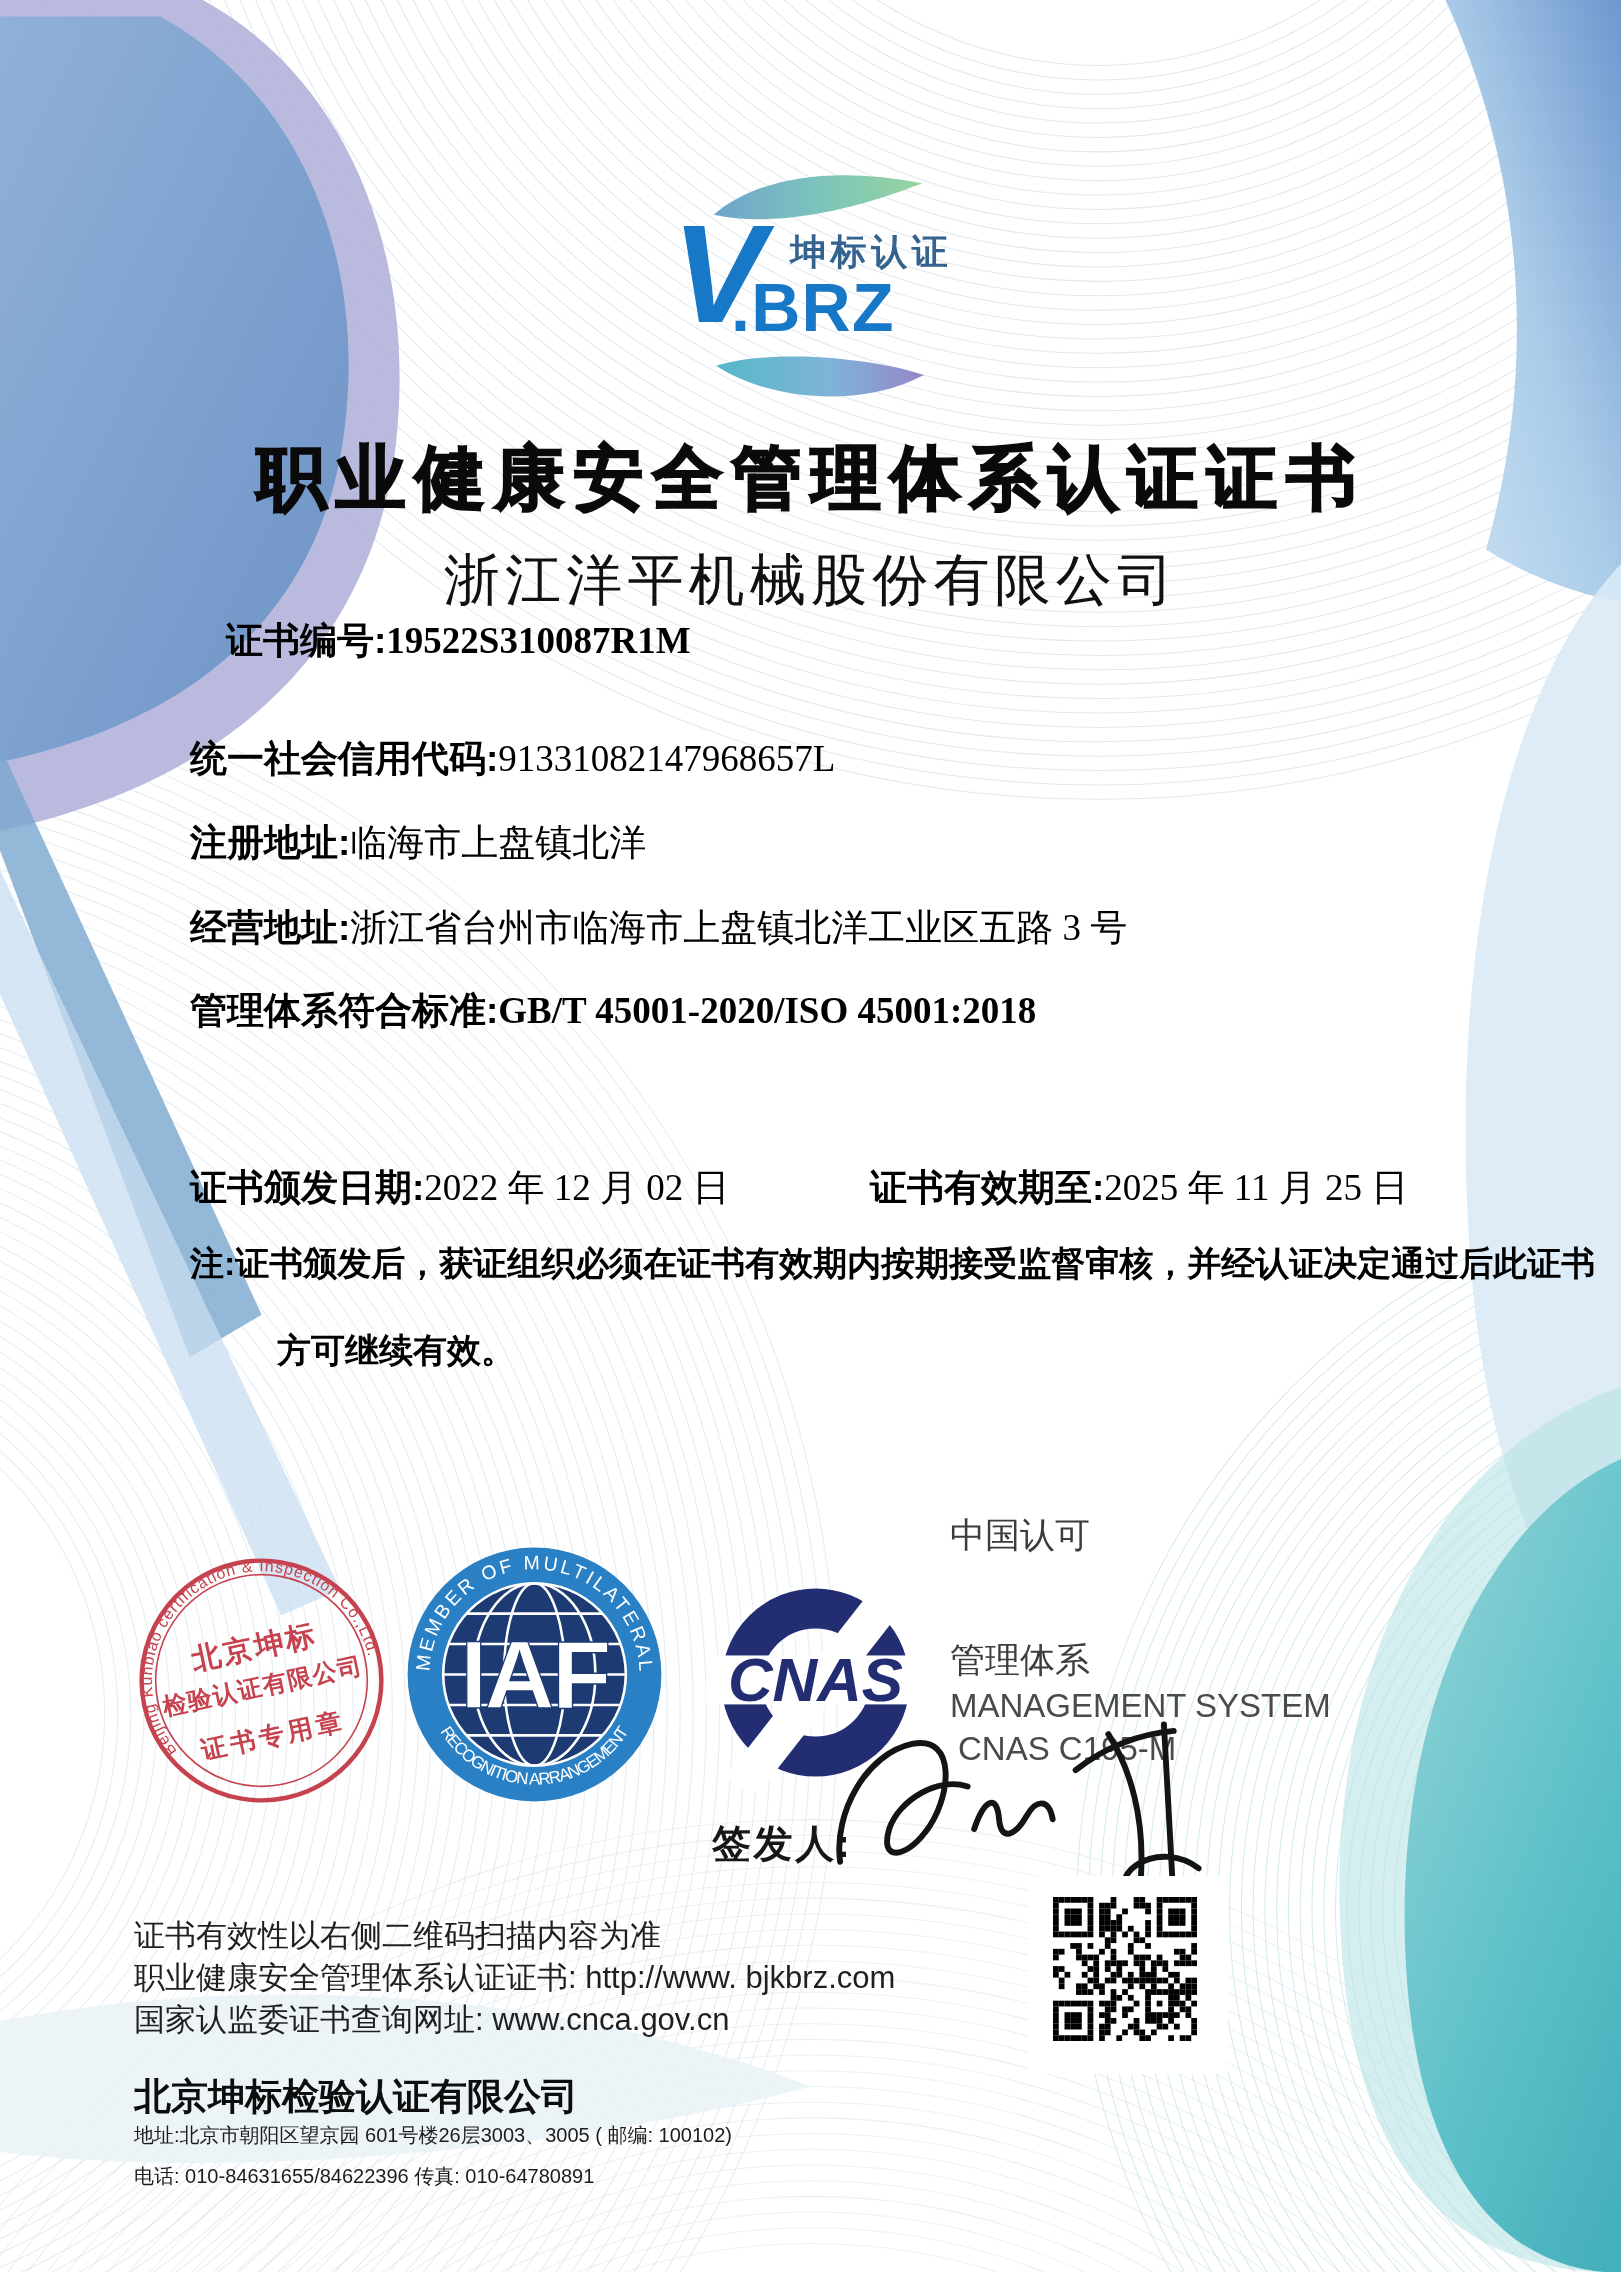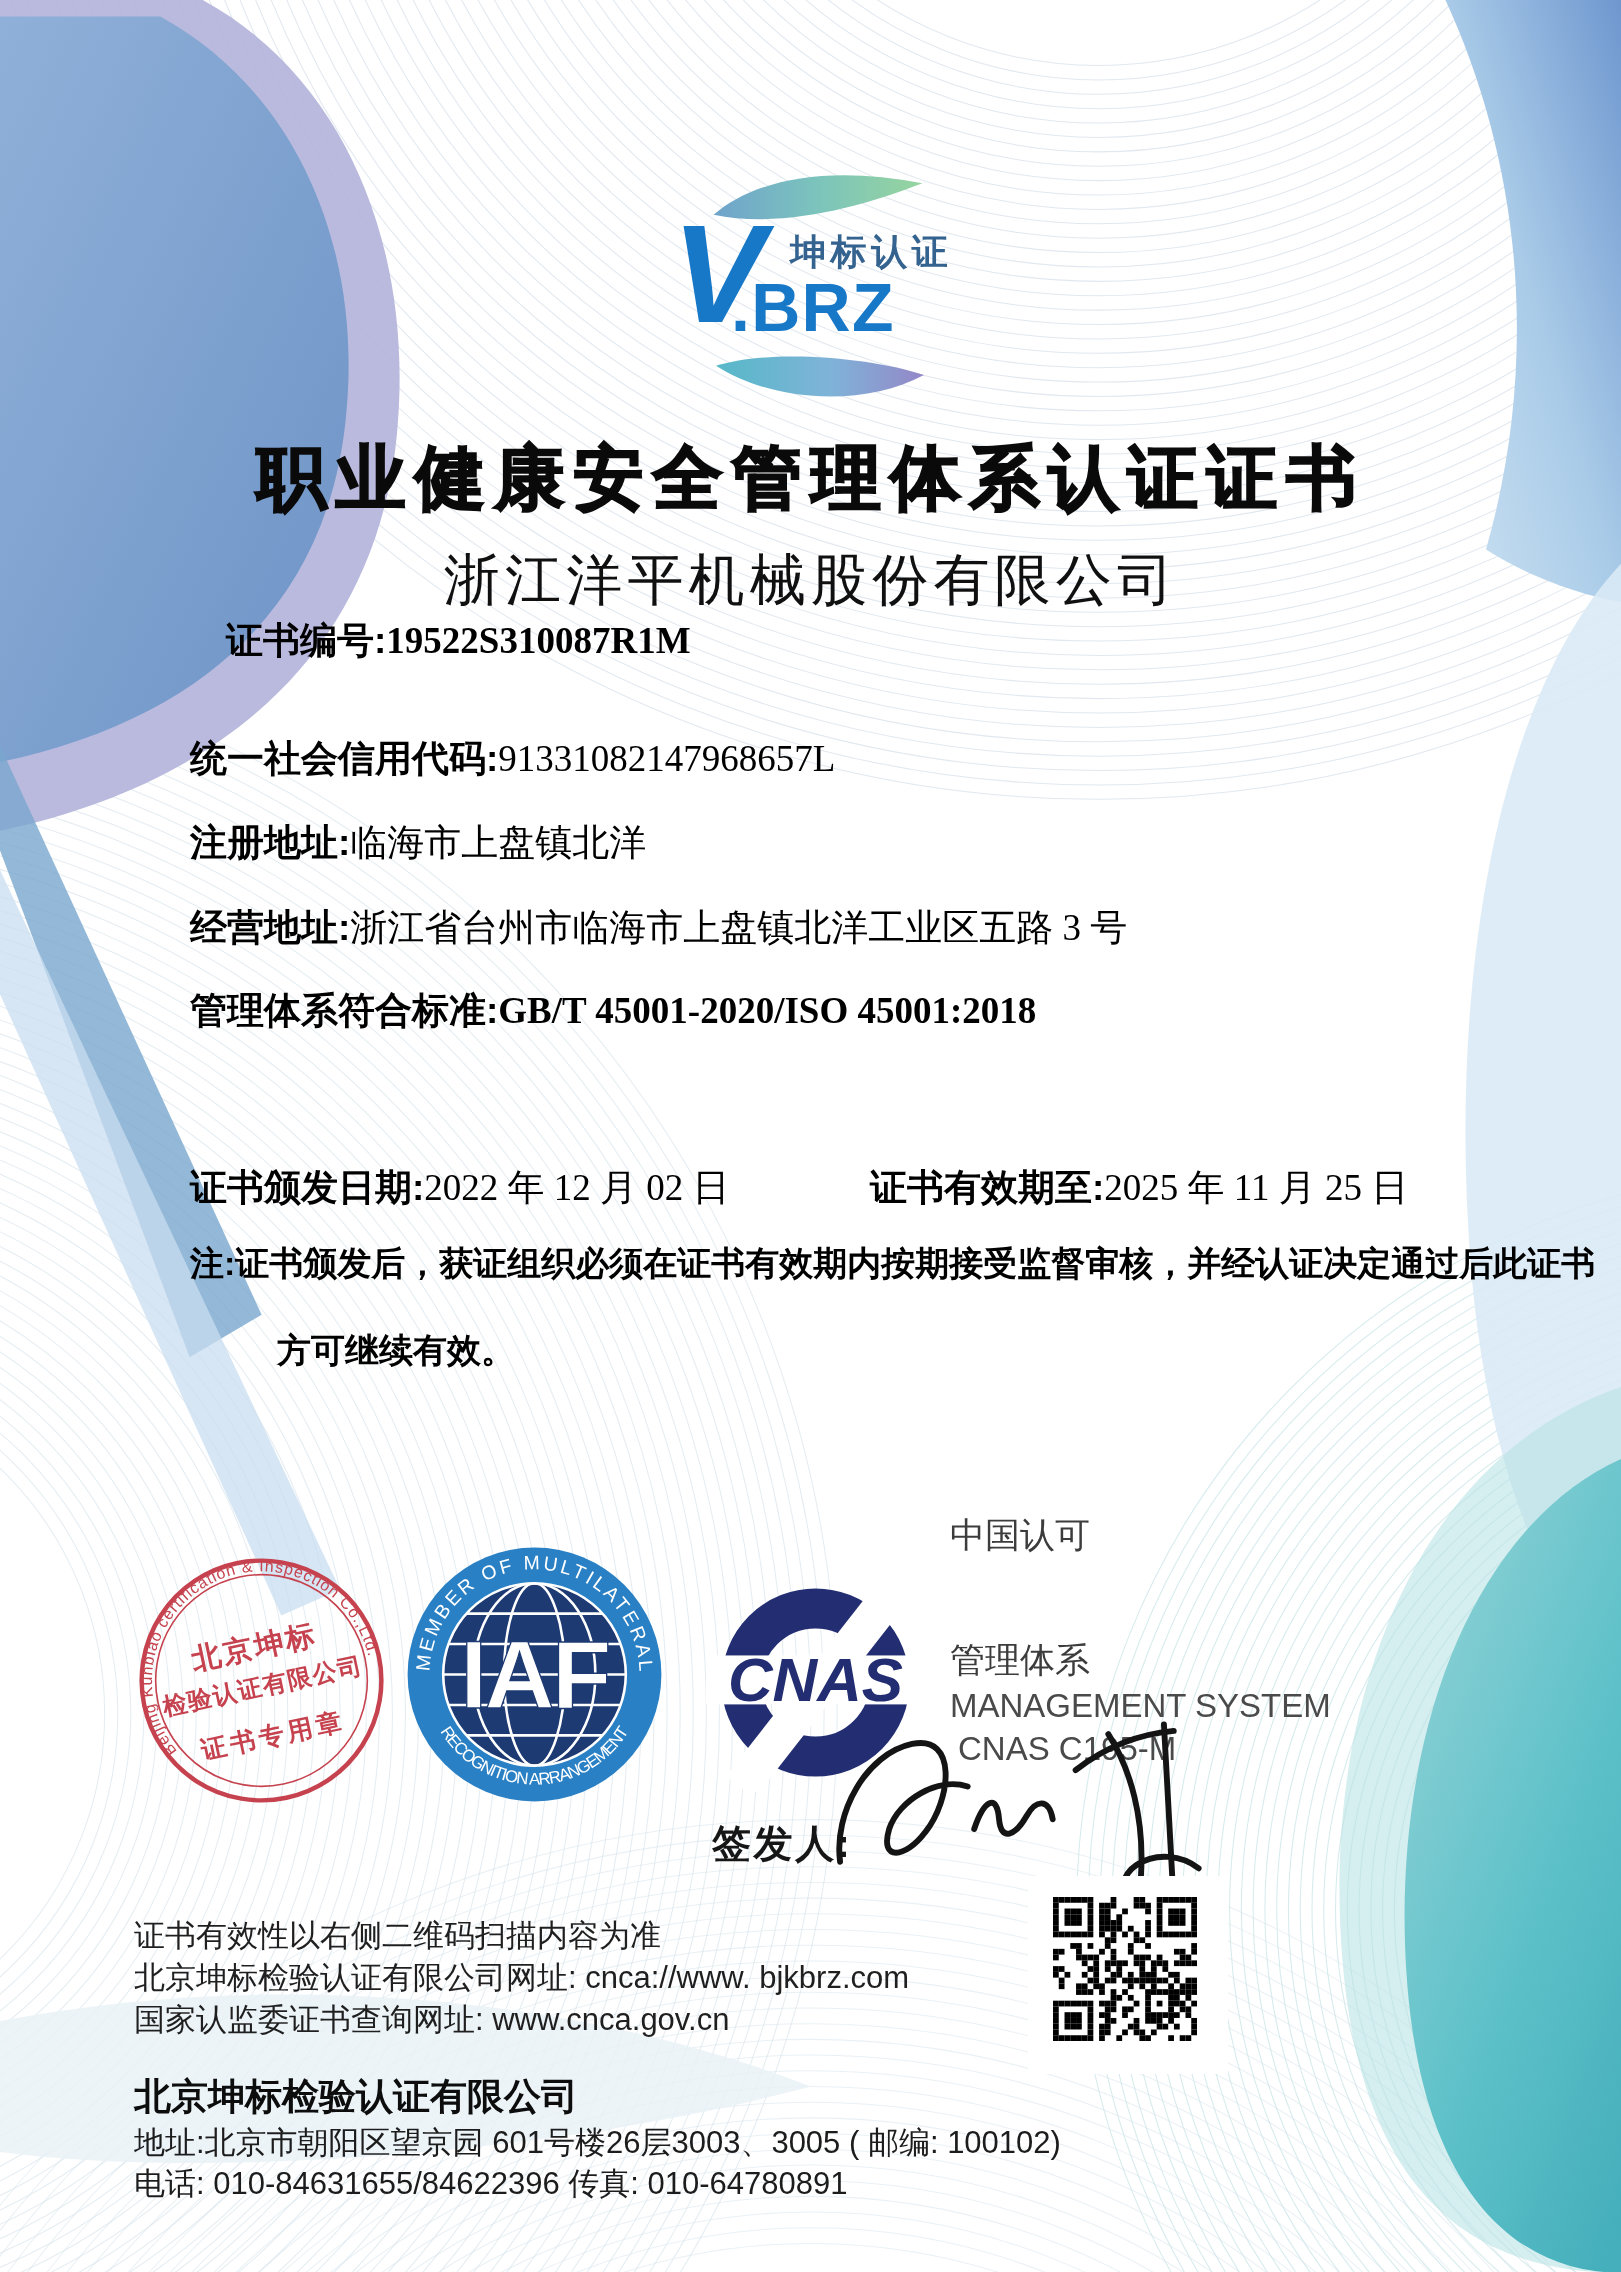--- a/index.html
+++ b/index.html
@@ -42,21 +42,21 @@
   .c1{top:1512px;} .c2{top:1637px;} .c3{top:1687px;} .c4{top:1730px;margin-left:8px;}
 
   .signer{left:712px;top:1817px;font-size:39px;font-weight:600;color:#161616;letter-spacing:2.6px;}
 
   .qr-panel{left:1028px;top:1876px;width:200px;height:198px;background:#ffffff;}
 
   .vline{left:134px;font-size:31px;color:#1f1f1f;white-space:nowrap;}
   .v1{top:1915px;} .v2{top:1957px;} .v3{top:1999px;}
 
   .issuer-name{left:134px;top:2072px;font-size:37px;font-weight:700;color:#0d0d0d;}
-  .issuer-line{left:134px;font-size:31px;color:#1c1c1c;white-space:nowrap;}
+  .issuer-line{left:134px;font-size:20px;color:#1c1c1c;white-space:nowrap;}
   .i1{top:2122px;} .i2{top:2163px;}
 </style>
 </head>
 <body>
 
 <div class="page">
 
   <svg id="bg" width="1622" height="2273" viewBox="0 0 2480 3475">
     <defs>
       <linearGradient id="gSteel" x1="0" y1="0" x2="1" y2="1">
@@ -703,21 +703,21 @@
           <rect x="110" y="240" width="10" height="10" fill="#000"></rect>
           <rect x="150" y="240" width="10" height="10" fill="#000"></rect>
           <rect x="160" y="240" width="10" height="10" fill="#000"></rect>
           <rect x="200" y="240" width="10" height="10" fill="#000"></rect>
           <rect x="220" y="240" width="10" height="10" fill="#000"></rect>
           <rect x="230" y="240" width="10" height="10" fill="#000"></rect>
         </svg>
     </div>
 
     <div class="abs vline v1">证书有效性以右侧二维码扫描内容为准</div>
-    <div class="abs vline v2">北京坤标检验认证有限公司网址: cnca://www. bjkbrz.com</div>
+    <div class="abs vline v2">职业健康安全管理体系认证证书: http://www. bjkbrz.com</div>
     <div class="abs vline v3">国家认监委证书查询网址: www.cnca.gov.cn</div>
 
     <div class="abs issuer-name">北京坤标检验认证有限公司</div>
     <div class="abs issuer-line i1">地址:北京市朝阳区望京园 601号楼26层3003、3005 ( 邮编: 100102)</div>
     <div class="abs issuer-line i2">电话: 010-84631655/84622396   传真: 010-64780891</div>
 
   </div>
 </div>
 
 

